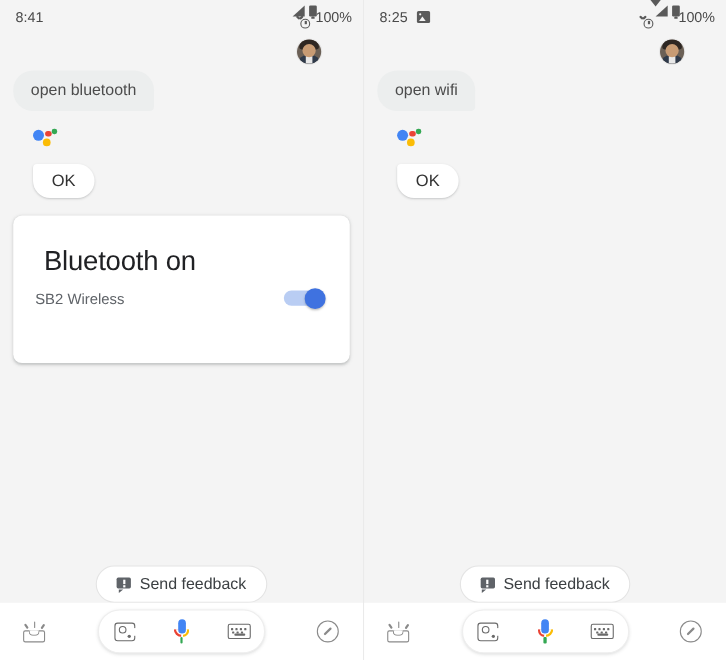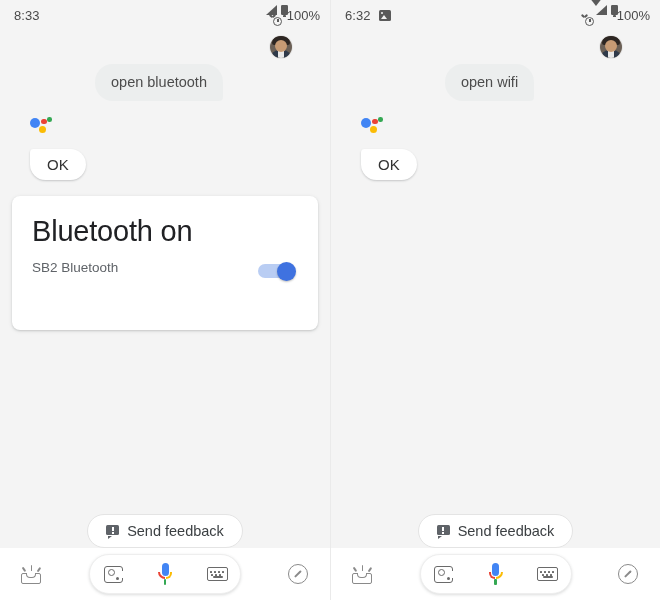--- a/index.html
+++ b/index.html
@@ -42,21 +42,21 @@
     width:22px;height:22px;border-radius:50%;
     overflow:hidden;position:relative;
     background:#6b6056;
     box-shadow:0 0 0 1px rgba(0,0,0,.05);
   }
   .avatar .hair{position:absolute;left:2px;top:0px;width:18px;height:9px;border-radius:9px 9px 3px 3px;background:#2d2622;}
   .avatar .face{position:absolute;left:5px;top:4px;width:12px;height:12px;border-radius:50%;background:#c79b74;}
   .avatar .body{position:absolute;left:1px;bottom:0;width:20px;height:8px;border-radius:8px 8px 0 0;background:#2f3a4a;}
   .avatar .shirt{position:absolute;left:8px;bottom:0;width:6px;height:7px;background:#e8e8e8;}
 
-  .user-row{display:flex;justify-content:center;padding-right:12px;margin-top:6px;}
+  .user-row{display:flex;justify-content:flex-start;padding-right:12px;margin-top:6px;}
   .user-bubble{
     background:#eceeee;
     color:#4c4c4c;
     font-size:14.5px;
     padding:10px 16px;
     border-radius:18px 18px 4px 18px;
     max-width:230px;
     line-height:1.2;
   }
 
@@ -84,26 +84,26 @@
     background:#ffffff;
     border-radius:8px;
     box-shadow:0 1px 2px rgba(60,64,67,.18), 0 1px 4px rgba(60,64,67,.10);
     padding:20px 20px 22px 20px;
     box-sizing:border-box;
     position:relative;
   }
   .card.bt{height:134px;}
   .card.wifi{height:100px;}
   .card-title{
-    font-size:29px;
+    font-size:25px;
     color:#202124;
     font-weight:400;
     letter-spacing:-0.2px;
     line-height:1.1;
-    margin:0;
+    margin:8px;
   }
   .card-sub{
     margin-top:11px;
     font-size:13.5px;
     color:#5f6368;
     line-height:1.35;
     max-width:200px;
   }
   .card-sub .line2{display:block;}
 
@@ -218,21 +218,21 @@
 </style>
 </head>
 <body>
 
 <div class="screens">
 
   <div class="panel left">
     <div class="gray-fill"></div>
 
     <div class="statusbar">
-      <span class="status-time">8:33</span>
+      <span class="status-time">8:41</span>
       <span class="status-left-icons"></span>
       <span class="status-right">
         <span class="sicon">
           <span class="alarm"><span class="e1"></span><span class="e2"></span><span class="ring2"></span><span class="hand"></span></span>
         </span>
         <span class="sicon">
           <span class="signal"><span class="tri"></span></span>
         </span>
         <span class="sicon">
           <span class="battery"><span class="tip"></span><span class="body2"></span></span>
@@ -261,21 +261,21 @@
         <span class="dot d-yellow"></span>
       </div>
       <div class="ok-row">
         <span class="ok-bubble">OK</span>
       </div>
     </div>
 
     <div class="card bt">
       <div class="card-title">Bluetooth on</div>
       <div class="card-sub">
-        <span class="line2">SB2 Bluetooth</span>
+        <span class="line2">SB2 Wireless</span>
       </div>
       <div class="toggle bt">
         <span class="track"></span>
           <span class="thumb"></span>
       </div>
     </div>
 
     <div class="feedback-wrap">
       <div class="feedback-btn">
         <span class="fb-icon">
@@ -335,21 +335,21 @@
             <span class="needle"></span>
           </span>
       </div>
     </div>
   </div>
 
   <div class="panel right">
     <div class="gray-fill"></div>
 
     <div class="statusbar">
-      <span class="status-time">6:32</span>
+      <span class="status-time">8:25</span>
       <span class="status-left-icons">
         <span class="imgicon">
             <span class="sun"></span>
             <span class="mtn"></span>
           </span>
       </span>
       <span class="status-right">
         <span class="sicon">
           <span class="alarm"><span class="e1"></span><span class="e2"></span><span class="ring2"></span><span class="hand"></span></span>
         </span>

